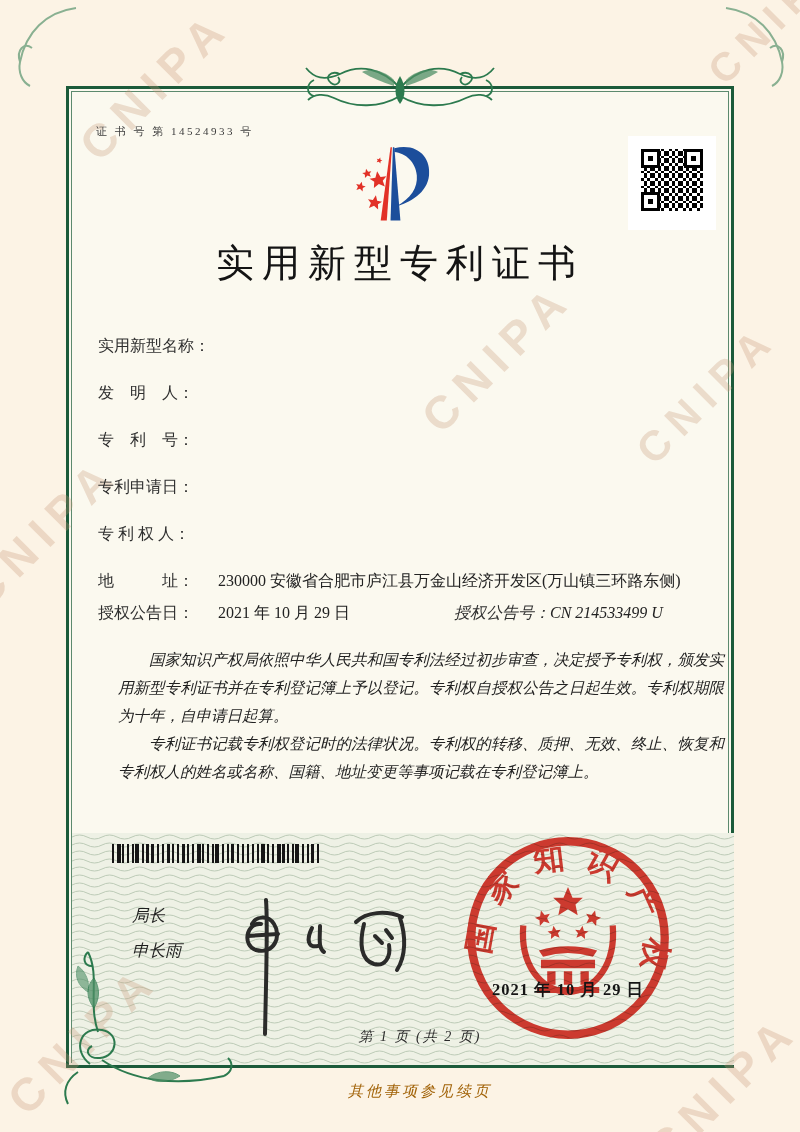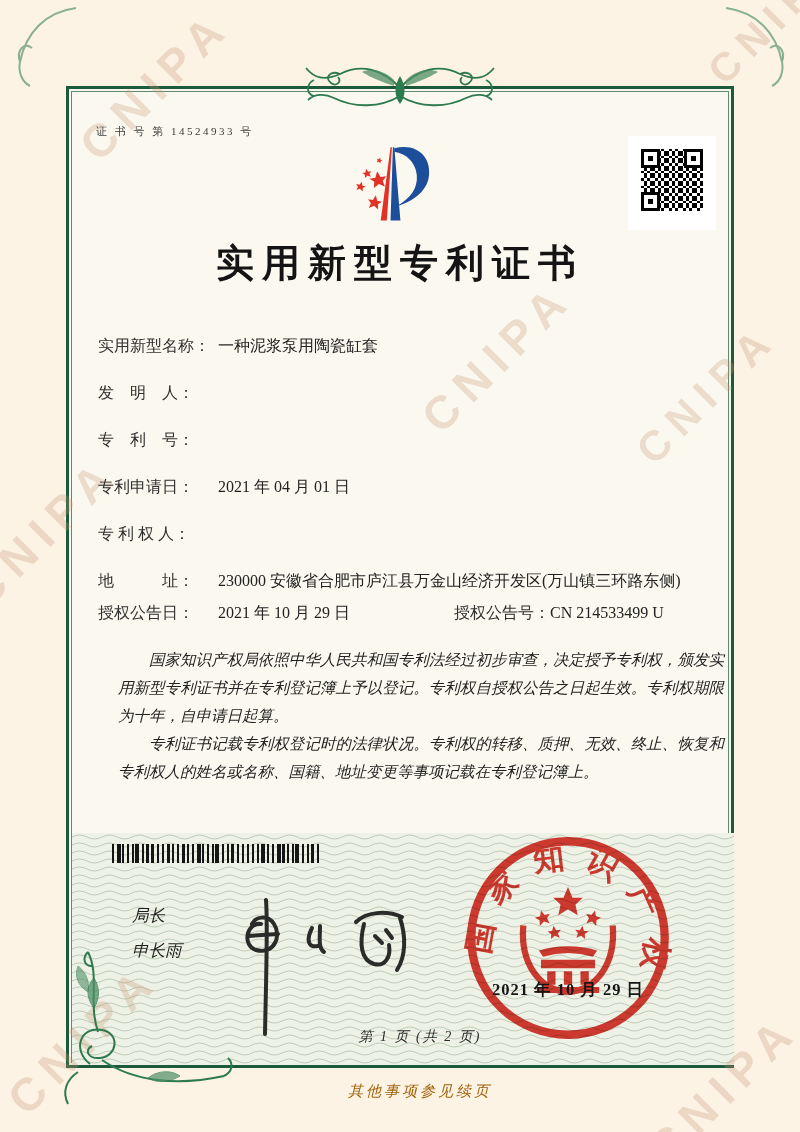--- a/index.html
+++ b/index.html
@@ -39,30 +39,30 @@
     background:
       repeating-linear-gradient(90deg,#000 0 3px,#fff 3px 6px,#000 6px 9px,#fff 9px 14px),
       repeating-linear-gradient(0deg,#000 0 3px,#fff 3px 8px,#000 8px 10px,#fff 10px 15px);
     background-blend-mode:difference;
   }
   .finder{ position:absolute; width:13px; height:13px; border:3px solid #000; background:#fff; box-sizing:content-box; }
   .finder::after{ content:""; position:absolute; left:4px; top:4px; width:5px; height:5px; background:#000; }
   .f-tl{ left:0; top:0; } .f-tr{ right:0; top:0; } .f-bl{ left:0; bottom:0; }
   .title{
     position:absolute; left:0; top:152px; width:100%; text-align:center;
-    font-size:38px; font-weight:700; letter-spacing:8px; color:#141414; white-space:nowrap;
+    font-size:38px; font-weight:400; letter-spacing:8px; color:#141414; white-space:nowrap;
   }
   .fields{ position:absolute; left:32px; top:247px; width:606px; font-size:16px; }
   .row{ display:flex; line-height:26px; margin-bottom:21px;align-items:flex-end; }
   .row .lbl{ flex:0 0 120px; white-space:nowrap; color:#2f2f2f; }
   .row .val{ flex:1; color:#222; }
   .row-addr{ margin-bottom:6px; }
   .row-addr .val{ max-width:486px; }
   .row-grant{ position:relative; margin-bottom:0; }
-  .grant-no{ position:absolute; left:356px; top:0; display:flex; white-space:nowrap; }
+  .grant-no{ position:absolute; left:356px; top:0; display:flex; white-space:nowrap;font-style:italic; }
   .grant-no .lbl{ flex:0 0 auto; }
   .paras{
     position:absolute; left:32px; top:560px; width:606px;
     font-size:15.5px; line-height:28px; text-align:justify; color:#222;
   }
   .paras p{ margin:0; text-indent:2em; }
   .kai{ font-style:italic;margin-left:20px; }
   .barcode{
     position:absolute; left:46px; top:758px; width:208px; height:19px;
     background:
@@ -149,31 +149,29 @@
         <div class="finder f-tr"></div>
         <div class="finder f-bl"></div>
       </div>
     </div>
 
     <div class="title">实用新型专利证书</div>
 
     <div class="fields">
       <div class="row">
         <span class="lbl">实用新型名称：</span>
-        <span class="val">一种泥浆泵用陶瓷缸套</span>
       </div>
       <div class="row">
         <span class="lbl">发　明　人：</span>
       </div>
       <div class="row">
         <span class="lbl">专　利　号：</span>
       </div>
       <div class="row">
         <span class="lbl">专利申请日：</span>
-        <span class="val">2021 年 04 月 01 日</span>
       </div>
       <div class="row">
         <span class="lbl">专 利 权 人：</span>
       </div>
       <div class="row row-addr">
         <span class="lbl">地　　　址：</span>
         <span class="val">230000 安徽省合肥市庐江县万金山经济开发区(万山镇三环路东侧)</span>
       </div>
       <div class="row row-grant">
         <span class="lbl">授权公告日：</span>

